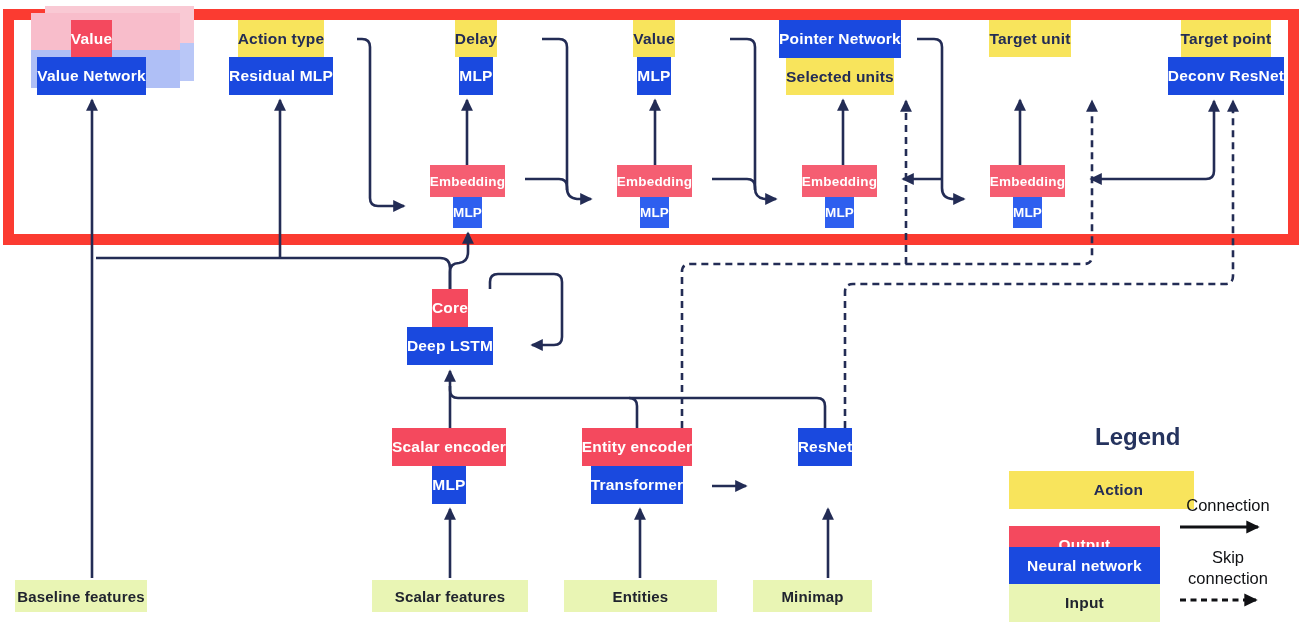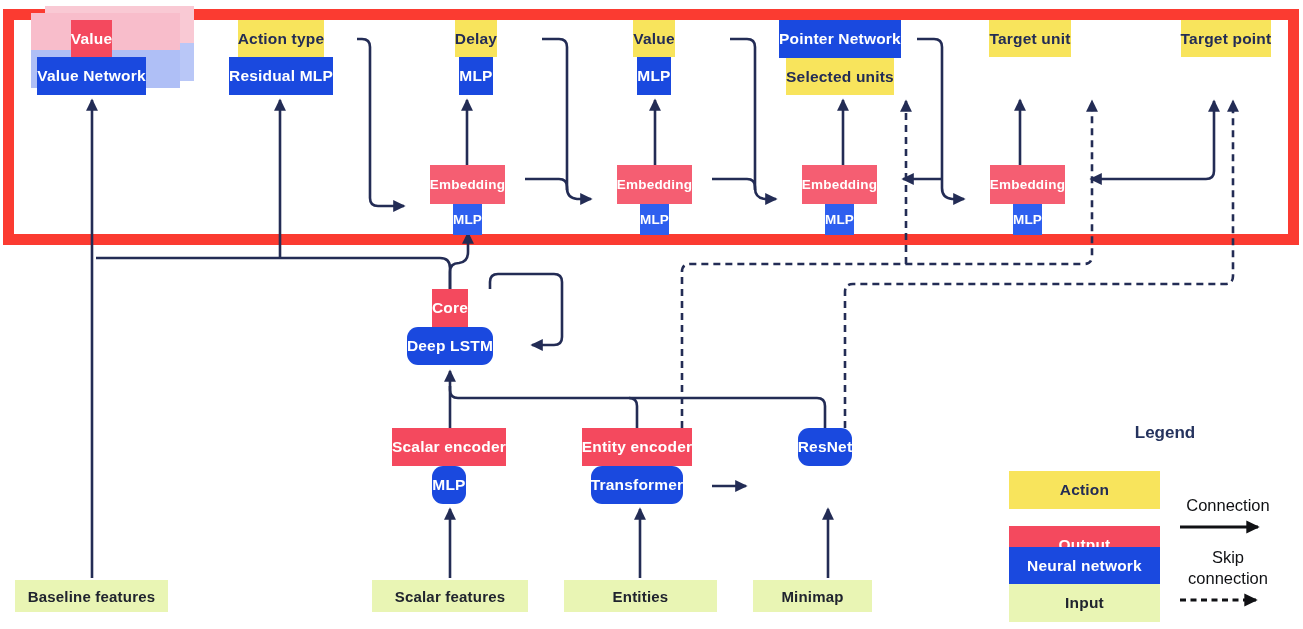--- a/index.html
+++ b/index.html
@@ -10,30 +10,30 @@
   .cell{display:flex;align-items:center;justify-content:center;
         font-weight:700;letter-spacing:.2px;white-space:nowrap;}
   .hdr-action{background:#F8E45C;color:#232C55;}
   .hdr-output{background:#F4495E;color:#ffffff;}
   .body-blue{background:#1A49DF;color:#ffffff;}
   .body-blue-lt{background:#2E5FEF;color:#ffffff;}
   .head .cell{font-size:15.5px;}
   .head .hdr{height:37px;}
   .head .bdy{height:38px;}
   .embed .cell{font-size:13.5px;}
-  .embed .hdr{height:39px;}
+  .embed .hdr{height:32px;}
   .embed .bdy{height:31px;}
   .mid .cell{font-size:15.5px;}
   .mid .hdr{height:38px;}
-  .mid .bdy{height:38px;border-radius:11px;}
+  .mid .bdy{height:38px;}
   .input-box{position:absolute;height:32px;background:#E9F5B4;color:#20242E;
              display:flex;align-items:center;justify-content:center;
              font-size:15px;font-weight:700;letter-spacing:.2px;}
-  .legend-title{position:absolute;left:1095px;top:423px;width:140px;text-align:center;
-                font-size:17px;font-weight:700;color:#25335E;}
+  .legend-title{position:absolute;left:1095px;top:423px;width:140px;
+                font-size:24px;font-weight:700;color:#25335E;}
   .legend-swatch{position:absolute;left:1009px;width:151px;height:38px;
                  display:flex;align-items:center;justify-content:center;
                  font-size:15.5px;font-weight:700;letter-spacing:.2px;}
   .lg-conn{position:absolute;left:1168px;width:120px;text-align:center;color:#101114;
            font-size:16.5px;font-weight:500;line-height:21px;}
 </style>
 </head>
 <body>
 
 <div id="stage">
@@ -129,20 +129,21 @@
   </div>
   <div class="blk head" style="left:763px;top:20px;width:154px;">
     <div class="cell bdy body-blue">Pointer Network</div>
     <div class="cell hdr hdr-action">Selected units</div>
   </div>
   <div class="blk head" style="left:955px;top:20px;width:150px;">
     <div class="cell hdr hdr-action">Target unit</div>
   </div>
   <div class="blk head" style="left:1142px;top:20px;width:168px;">
     <div class="cell hdr hdr-action">Target point</div>
+    <div class="cell bdy body-blue">Deconv ResNet</div>
   </div>
 
   <div class="blk embed" style="left:410px;top:165px;width:115px;">
     <div class="cell hdr hdr-output" style="background:#F55E72;">Embedding</div>
     <div class="cell bdy body-blue-lt">MLP</div>
   </div>
   <div class="blk embed" style="left:597px;top:165px;width:115px;">
     <div class="cell hdr hdr-output" style="background:#F55E72;">Embedding</div>
     <div class="cell bdy body-blue-lt">MLP</div>
   </div>
@@ -165,27 +166,27 @@
     <div class="cell bdy body-blue">MLP</div>
   </div>
   <div class="blk mid" style="left:562px;top:428px;width:150px;">
     <div class="cell hdr hdr-output">Entity encoder</div>
     <div class="cell bdy body-blue">Transformer</div>
   </div>
   <div class="blk mid" style="left:750px;top:428px;width:150px;">
     <div class="cell bdy body-blue">ResNet</div>
   </div>
 
-  <div class="input-box" style="left:15px;top:580px;width:153px;">Baseline features</div>
+  <div class="input-box" style="left:15px;top:580px;width:132px;">Baseline features</div>
   <div class="input-box" style="left:372px;top:580px;width:156px;">Scalar features</div>
   <div class="input-box" style="left:564px;top:580px;width:153px;">Entities</div>
   <div class="input-box" style="left:753px;top:580px;width:119px;">Minimap</div>
 
   <div class="legend-title">Legend</div>
-  <div class="legend-swatch hdr-action" style="top:471px;">Action</div>
+  <div class="legend-swatch hdr-action" style="top:471px;padding-left:34px;">Action</div>
   <div class="legend-swatch hdr-output" style="top:526px;">Output</div>
   <div class="legend-swatch body-blue" style="top:547px;">Neural network</div>
   <div class="legend-swatch" style="top:584px;background:#E9F5B4;color:#20242E;">Input</div>
   <div class="lg-conn" style="top:495px;">Connection</div>
   <div class="lg-conn" style="top:547px;">
     <span>Skip</span><br>
     <span>connection</span>
   </div>
 
 </div>

